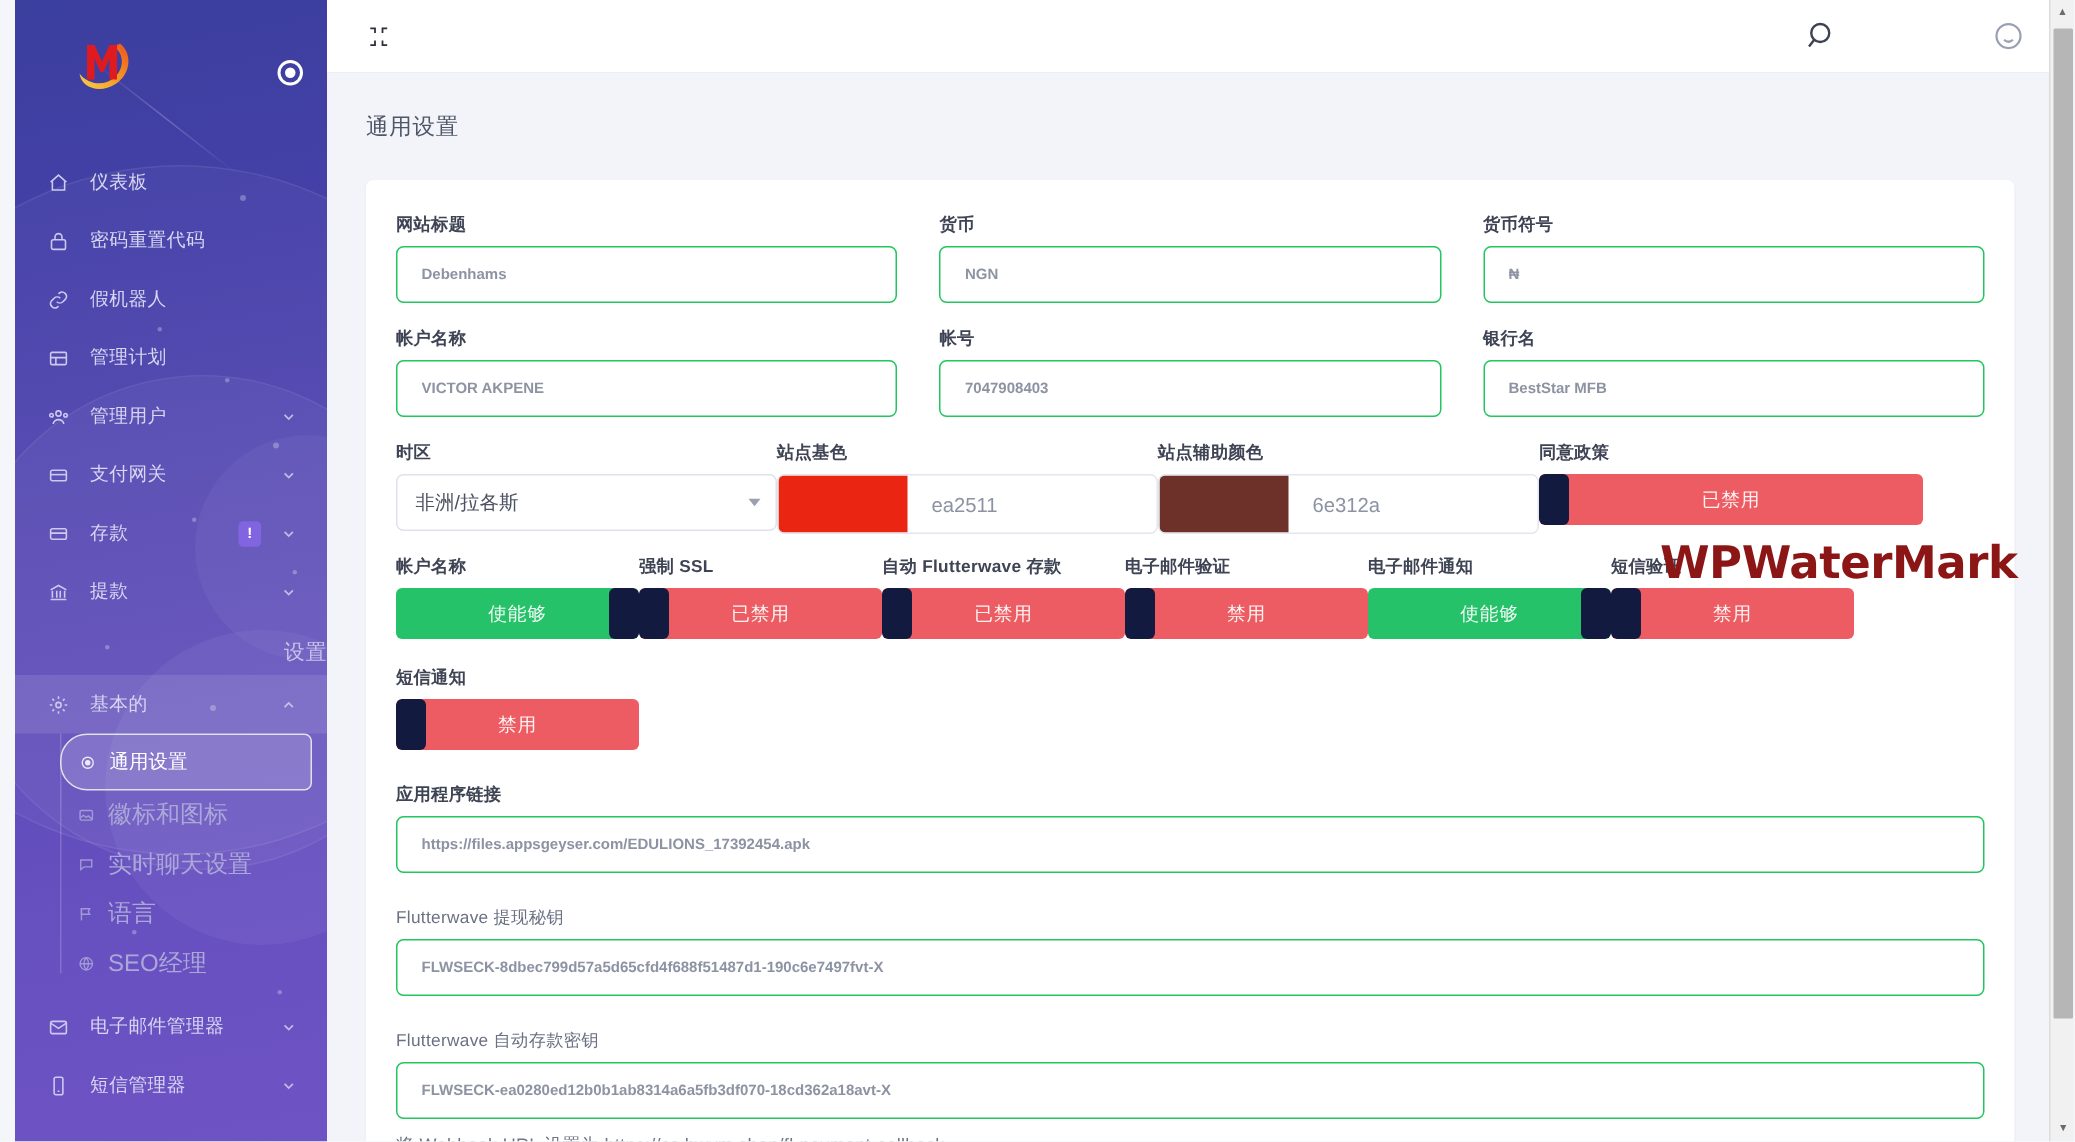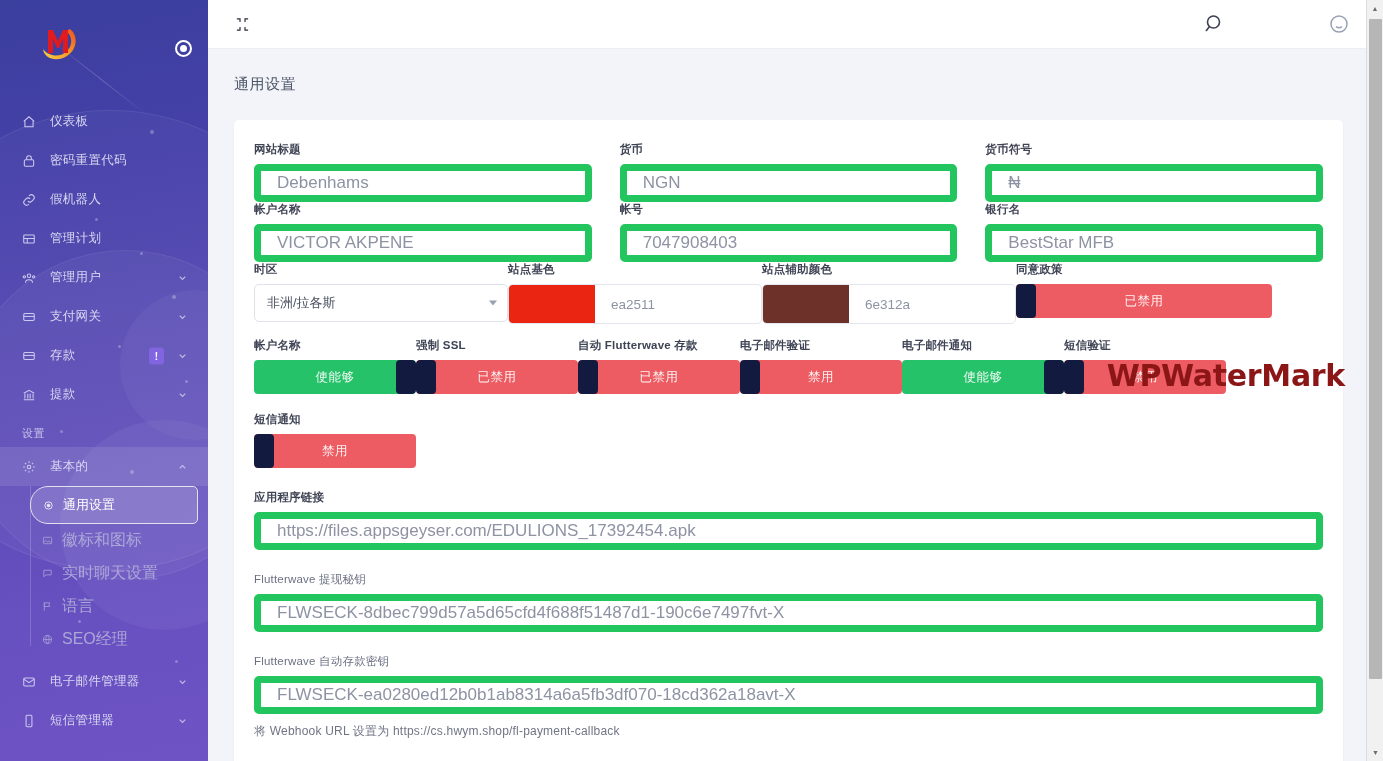--- a/index.html
+++ b/index.html
@@ -9,20 +9,21 @@
     font-family: "Liberation Sans", sans-serif;
     background: #f4f6fa;
   }
   .app { position: relative; width: 1383px; height: 761px; display: flex; }
 
   
   .sidebar {
     width: 208px; height: 761px; flex: 0 0 208px;
     position: relative; overflow: hidden;
     background: linear-gradient(170deg,#3b3f9e 0%,#4540a8 22%,#5b4ab8 55%,#6750c0 78%,#6e53c4 100%);
+    margin-left: 10px;
   }
   .sb-deco { position: absolute; border-radius: 50%; pointer-events: none; }
   .sb-c1 { width: 460px; height: 460px; left: -120px; top: 110px; border: 1px solid rgba(255,255,255,.07); background: rgba(255,255,255,.035); }
   .sb-c2 { width: 330px; height: 330px; left: -40px; top: 250px; border: 1px solid rgba(255,255,255,.06); background: rgba(255,255,255,.04); }
   .sb-c3 { width: 210px; height: 210px; left: 60px; top: 420px; background: rgba(255,255,255,.05); }
   .sb-c4 { width: 150px; height: 150px; left: 120px; top: 290px; background: rgba(255,255,255,.045); }
   .sb-dot { position: absolute; background: rgba(255,255,255,.28); border-radius: 50%; }
   .sb-streak { position: absolute; background: linear-gradient(120deg, rgba(255,255,255,0), rgba(255,255,255,.22), rgba(255,255,255,0)); height: 1px; transform: rotate(38deg); }
 
   .sb-head { position: relative; height: 96px; }
@@ -45,21 +46,21 @@
   .sb-item .ic svg { width: 14px; height: 14px; display: block; }
   .sb-item .lb { margin-left: 6px; letter-spacing: .3px; }
   .sb-item .chev { position: absolute; right: 20px; top: 50%; transform: translateY(-50%); opacity: .8; }
   .sb-item .chev svg { width: 11px; height: 11px; display: block; }
   .sb-item.active-parent { background: rgba(255,255,255,.10); }
   .badge {
     position: absolute; right: 44px; top: 50%; transform: translateY(-50%);
     background: #8064e0; color: #fff; font-size: 10px; font-weight: 700;
     width: 15px; height: 17px; border-radius: 3px; display:flex; align-items:center; justify-content:center;
   }
-  .sb-section { position: relative; color: #c6c2ea; font-size: 11px; padding: 12px 0 6px 22px; letter-spacing: .4px; }
+  .sb-section { position: relative; color: #c6c2ea; font-size: 14px; padding: 12px 0 6px 22px; letter-spacing: .4px; text-align: right; }
 
   .sb-sub { position: relative; padding-left: 34px; }
   .sb-sub::before { content:""; position:absolute; left: 30px; top: 0; bottom: 10px; width: 1px; background: rgba(255,255,255,.18); }
   .sb-subitem {
     position: relative; display: flex; align-items: center; height: 33px;
     color: #c3bfe8; font-size: 16px; padding-left: 8px; cursor: pointer; white-space: nowrap;
   }
   .sb-subitem .ic { width: 20px; flex: 0 0 20px; opacity: .85; }
   .sb-subitem .ic svg { width: 11px; height: 11px; display:block; }
   .sb-subitem.sel {
@@ -82,28 +83,28 @@
   .tb-ic.small { color: #9aa0b4; }
 
   .page-title { padding: 26px 0 0 26px; font-size: 15px; color: #4e5668; letter-spacing: .5px; }
 
   .card {
     margin: 26px 40px 0 26px; background: #fff; border-radius: 5px;
     box-shadow: 0 1px 2px rgba(30,40,70,.05);
     padding: 22px 20px 26px 20px; min-height: 700px;
   }
 
-  .row { display: flex; gap: 28px; }
+  .row { display: flex; gap: 28px; margin-bottom: 16px; }
   .col { flex: 1; min-width: 0; }
   .lbl { font-size: 11.5px; font-weight: 700; color: #3f4455; margin-bottom: 7px; letter-spacing: .2px; }
   .lbl.light { font-weight: 400; color: #6b7183; }
   .inp {
-    width: 100%; height: 38px; border: 7px solid #22c55e; border-radius: 5px;
-    background: #fff; color: #8d93a3; font-size: 17px; padding: 0 16px;
-    font-family: "Liberation Sans", sans-serif; outline: none;
+    width: 100%; height: 38px; border: 1px solid #22c55e; border-radius: 5px;
+    background: #fff; color: #8d93a3; font-size: 10px; padding: 0 16px;
+    font-family: "Liberation Sans", sans-serif; outline: none; font-weight: bold;
   }
   .inp::placeholder { color: #8d93a3; }
 
   .sel-wrap { position: relative; width: 254px; }
   .sel {
     width: 100%; height: 38px; border: 1px solid #dfe2e9; border-radius: 5px;
     background: #fff; color: #4c5261; font-size: 13px; padding: 0 28px 0 12px;
     display: flex; align-items: center;
   }
   .sel-arrow { position: absolute; right: 11px; top: 50%; transform: translateY(-50%); width: 0; height: 0;

